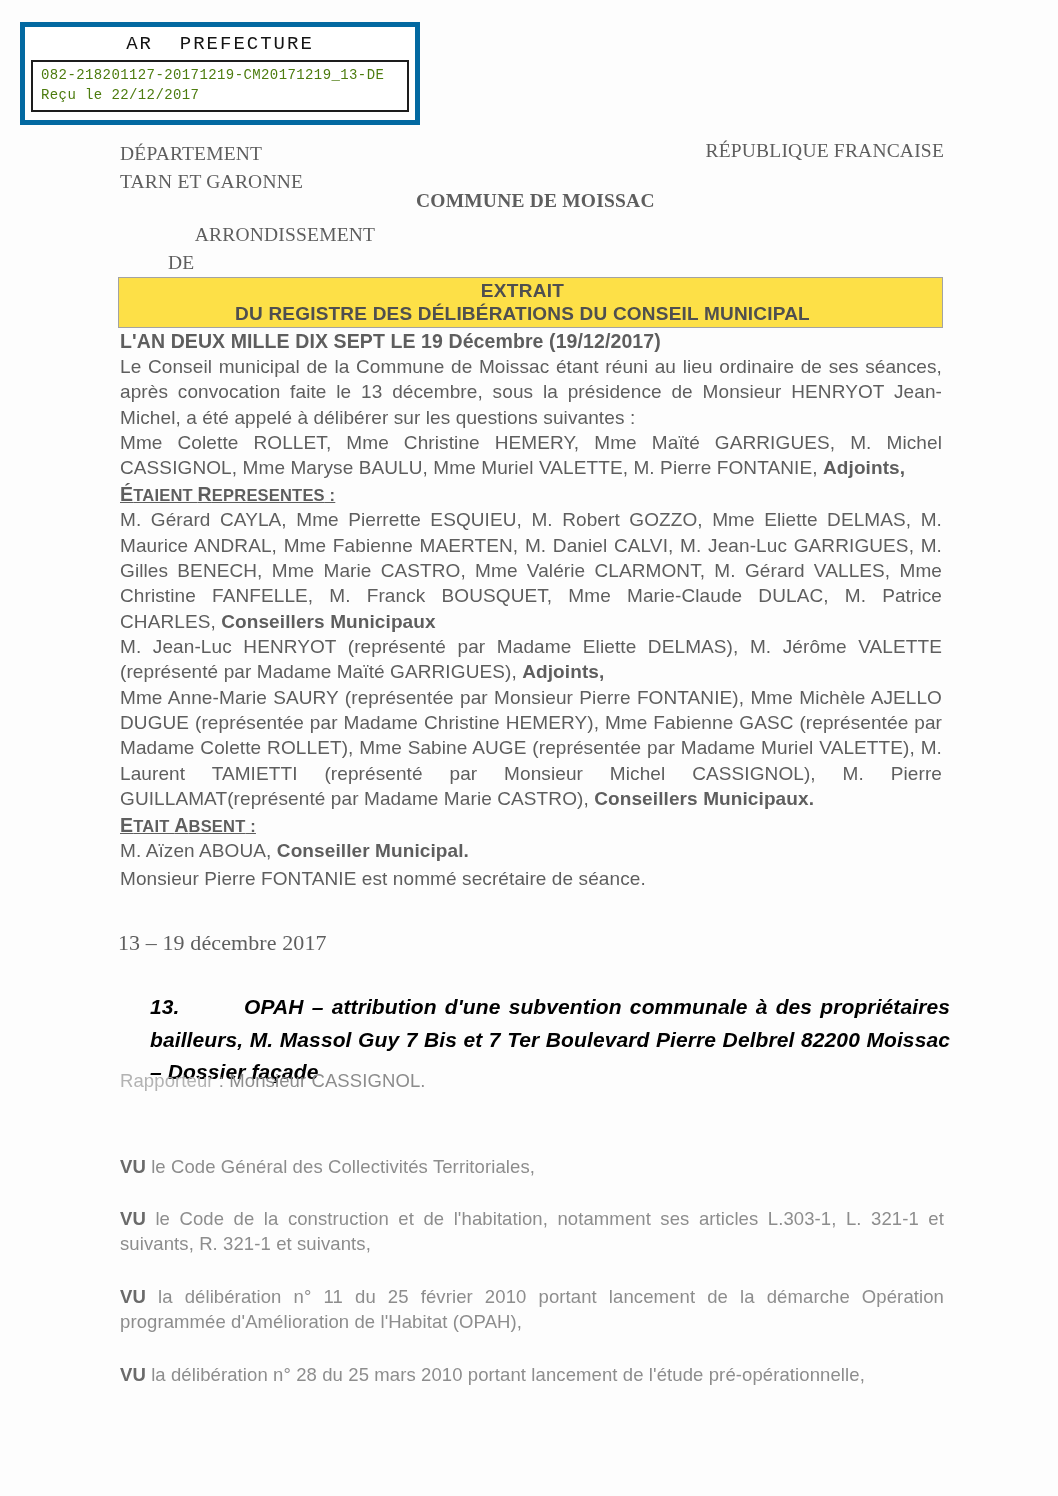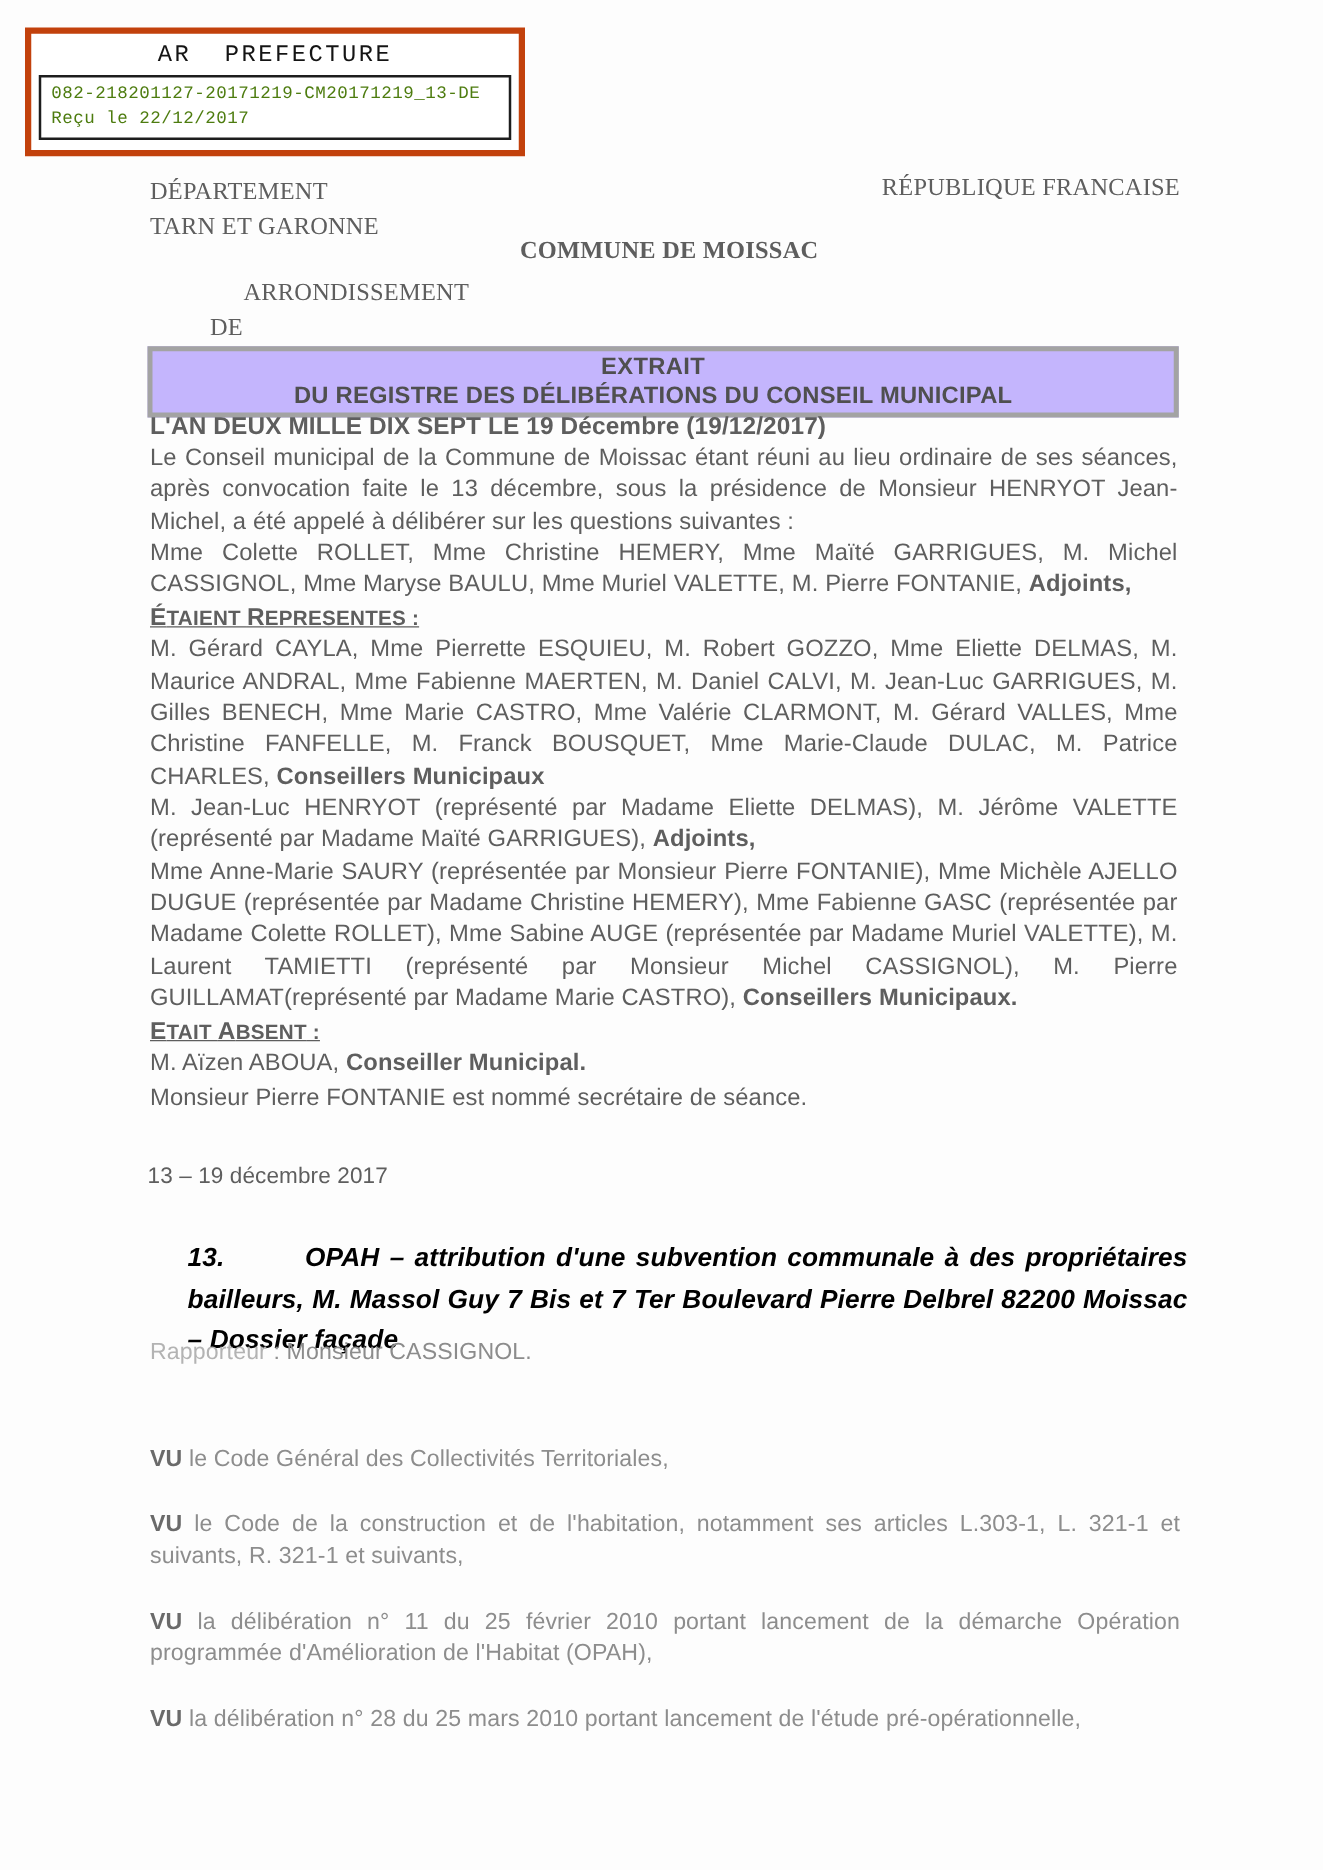--- a/index.html
+++ b/index.html
@@ -22,21 +22,21 @@
     background: #fdfdfd;
   }
 
   
   .stamp {
     position: absolute;
     left: 20px;
     top: 22px;
     width: 400px;
     box-sizing: border-box;
-    border: 5px solid #c2410c;
+    border: 5px solid #0369a1;
     background: #ffffff;
     padding: 4px 6px 8px 6px;
   }
   .stamp-title {
     text-align: center;
     font-family: "Liberation Mono", monospace;
     font-size: 19px;
     letter-spacing: 2px;
     color: #141414;
     padding: 2px 0 5px 0;
@@ -91,22 +91,22 @@
     letter-spacing: 0.2px;
   }
 
   
   .extrait-box {
     position: absolute;
     left: 118px;
     top: 277px;
     width: 825px;
     box-sizing: border-box;
-    border: 4px solid #a3a3a3;
-    background: #c4b5fd;
+    border: 1px solid #a3a3a3;
+    background: #fde047;
     padding: 2px 16px 1px 0;
     text-align: center;
   }
   .extrait-l1 {
     font-size: 19px;
     font-weight: bold;
     letter-spacing: 0.3px;
     line-height: 1.18;
     color: #4f4f4f;
   }
@@ -150,22 +150,23 @@
     left: 120px;
     top: 868px;
     width: 822px;
     font-size: 19px;
     letter-spacing: 0.1px;
   }
   .datenum {
     position: absolute;
     left: 118px;
     top: 930px;
-    font-size: 18px;
-    letter-spacing: 0.1px;
+    font-size: 22px;
+    letter-spacing: 0.1px;
+    font-family: Liberation Serif, serif;
   }
   .deliber-title {
     position: absolute;
     left: 150px;
     top: 991px;
     width: 800px;
     font-size: 21px;
     font-weight: bold;
     font-style: italic;
     line-height: 1.55;

